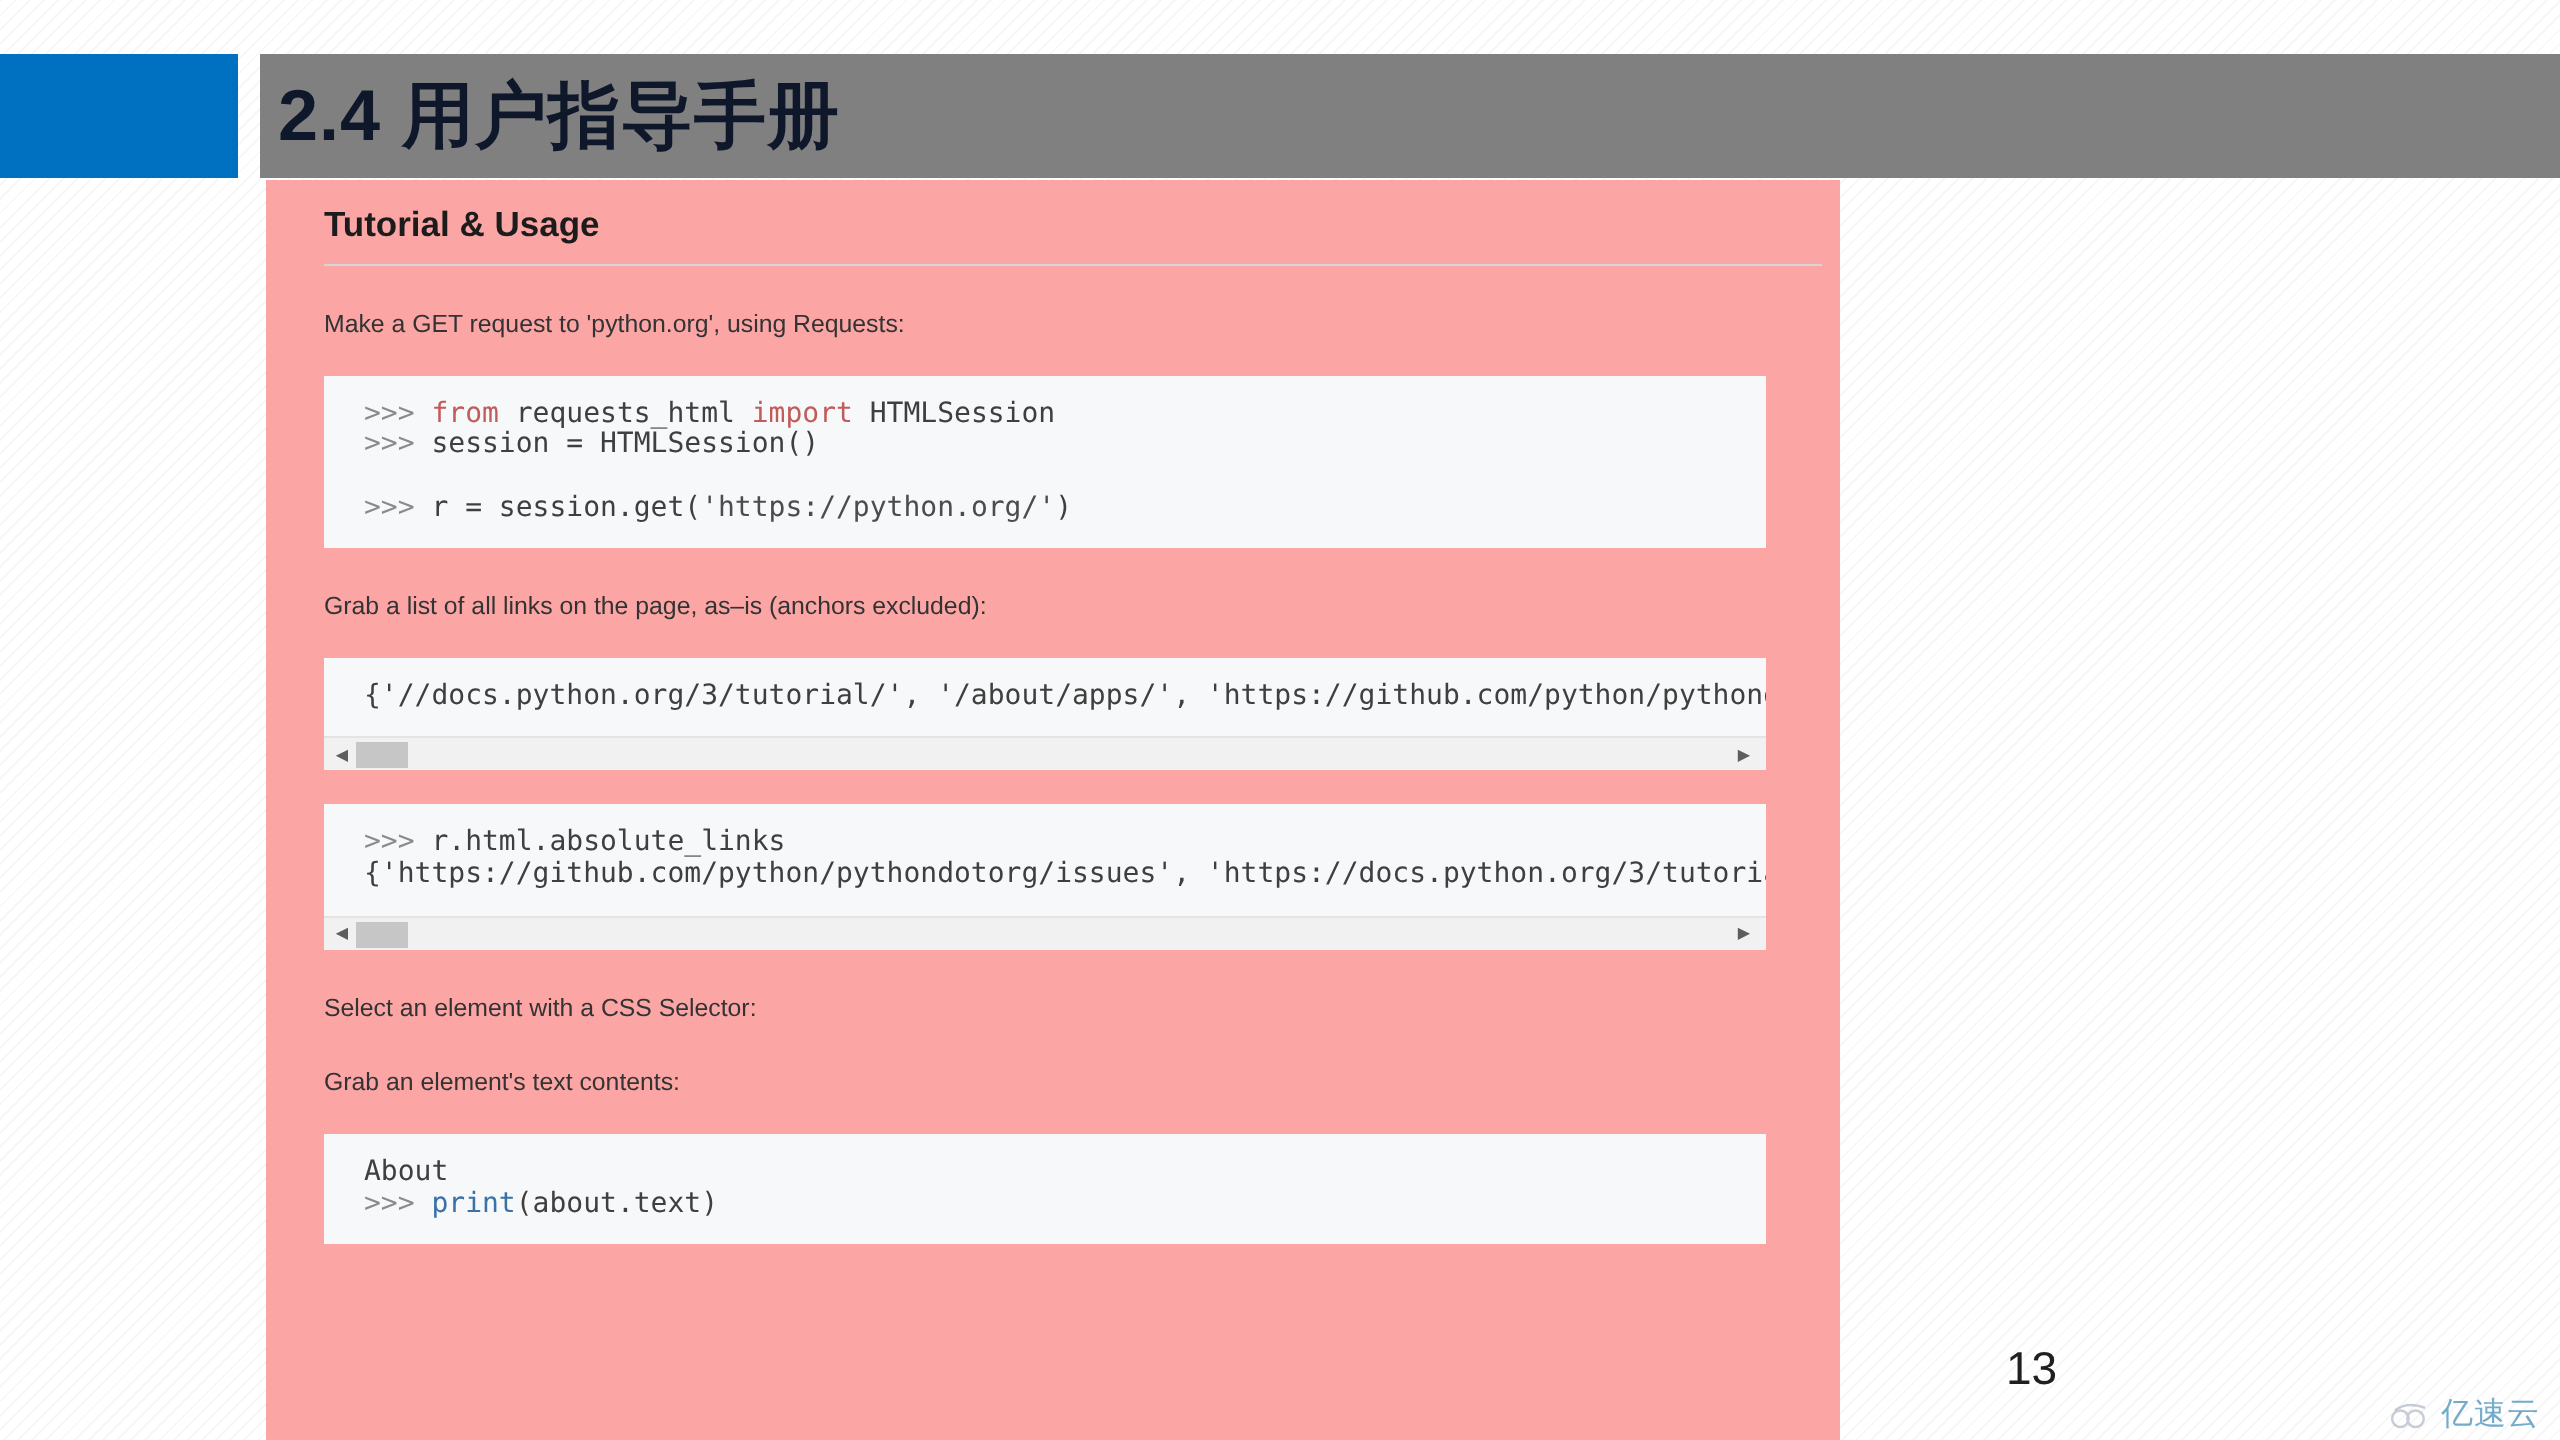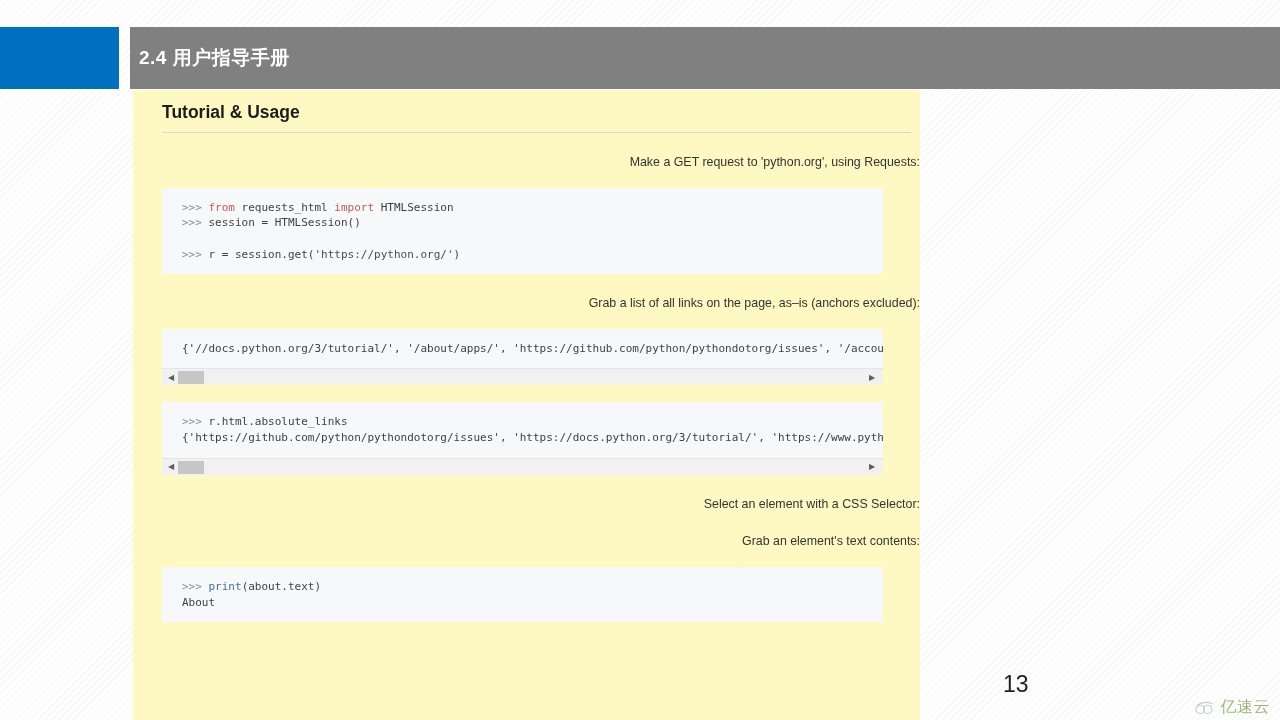--- a/index.html
+++ b/index.html
@@ -46,35 +46,35 @@
     left: 130px;
     top: 0;
     width: 1150px;
     height: 62px;
     background: #808080;
     display: flex;
     align-items: center;
   }
 
   .header-title {
-    color: #ffffff;
-    font-size: 19px;
+    color: #0f172a;
+    font-size: 36px;
     font-weight: bold;
     letter-spacing: 0.5px;
     padding-left: 9px;
   }
 
   
   .doc-panel {
     position: absolute;
     left: 133px;
     top: 90px;
     width: 787px;
     height: 630px;
-    background: #fef9c3;
+    background: #fca5a5;
     overflow: hidden;
   }
 
   .doc-inner {
     padding: 0 0 0 29px;
   }
 
   .doc-heading {
     font-size: 17.5px;
     color: #1c1c1c;
@@ -85,32 +85,31 @@
     width: 749px;
     margin-left: 0;
   }
 
   .doc-para {
     font-size: 12.4px;
     color: #333333;
     margin-top: 21px;
     margin-bottom: 0;
     line-height: 1.35;
-    text-align: right;
   }
 
   
   .code-block {
     position: relative;
     background: #f7f8f9;
     width: 721px;
     margin-top: 17px;
     padding: 12px 0 12px 20px;
     font-family: "DejaVu Sans Mono", "Liberation Mono", monospace;
-    font-size: 11px;
+    font-size: 14px;
     line-height: 15.6px;
     color: #3f3f3f;
     overflow: hidden;
     white-space: pre;
   }
 
   .code-line { white-space: pre; }
   .code-line.blank { height: 15.6px; }
 
   .tok-prompt { color: #8a8a8a; }
@@ -172,21 +171,21 @@
     gap: 5px;
     opacity: 0.55;
   }
   .watermark .wm-icon {
     width: 22px;
     height: 16px;
     color: #9aa3b5;
   }
   .watermark .wm-text {
     font-size: 16px;
-    color: #4d7c0f;
+    color: #0369a1;
     letter-spacing: 0.5px;
   }
 </style>
 </head>
 <body>
 
 <div class="slide-header">
   <div class="header-accent"></div>
   <div class="header-bar">
     <span class="header-title">2.4 用户指导手册</span>
@@ -207,21 +206,21 @@
           <div class="sb-arrow right">▶</div>
         </div>
         <div class="code-block"><div class="code-line"><span class="tok-prompt">&gt;&gt;&gt; </span><span>r.html.absolute_links</span></div><div class="code-line"><span>{'https://github.com/python/pythondotorg/issues', 'https://docs.python.org/3/tutorial/', 'https://www.python.org/about</span></div></div>
         <div class="hscroll">
           <div class="sb-arrow left">◀</div>
           <div class="sb-thumb"></div>
           <div class="sb-arrow right">▶</div>
         </div>
         <div class="doc-para">Select an element with a CSS Selector:</div>
         <div class="doc-para">Grab an element's text contents:</div>
-        <div class="code-block"><div class="code-line"><span class="tok-prompt">&gt;&gt;&gt; </span><span class="tok-fn">print</span><span>(about.text)</span></div><div class="code-line"><span>About</span></div></div>
+        <div class="code-block"><div class="code-line"><span>About</span></div><div class="code-line"><span class="tok-prompt">&gt;&gt;&gt; </span><span class="tok-fn">print</span><span>(about.text)</span></div></div>
       </div>
   </div>
 </div>
 
 <div class="page-number">13</div>
 
 <div class="watermark">
   <span class="wm-icon">
     <svg viewBox="0 0 32 22" width="22" height="16" fill="none" stroke="currentColor" stroke-width="1.8">
       <circle cx="9" cy="13" r="6"></circle>

